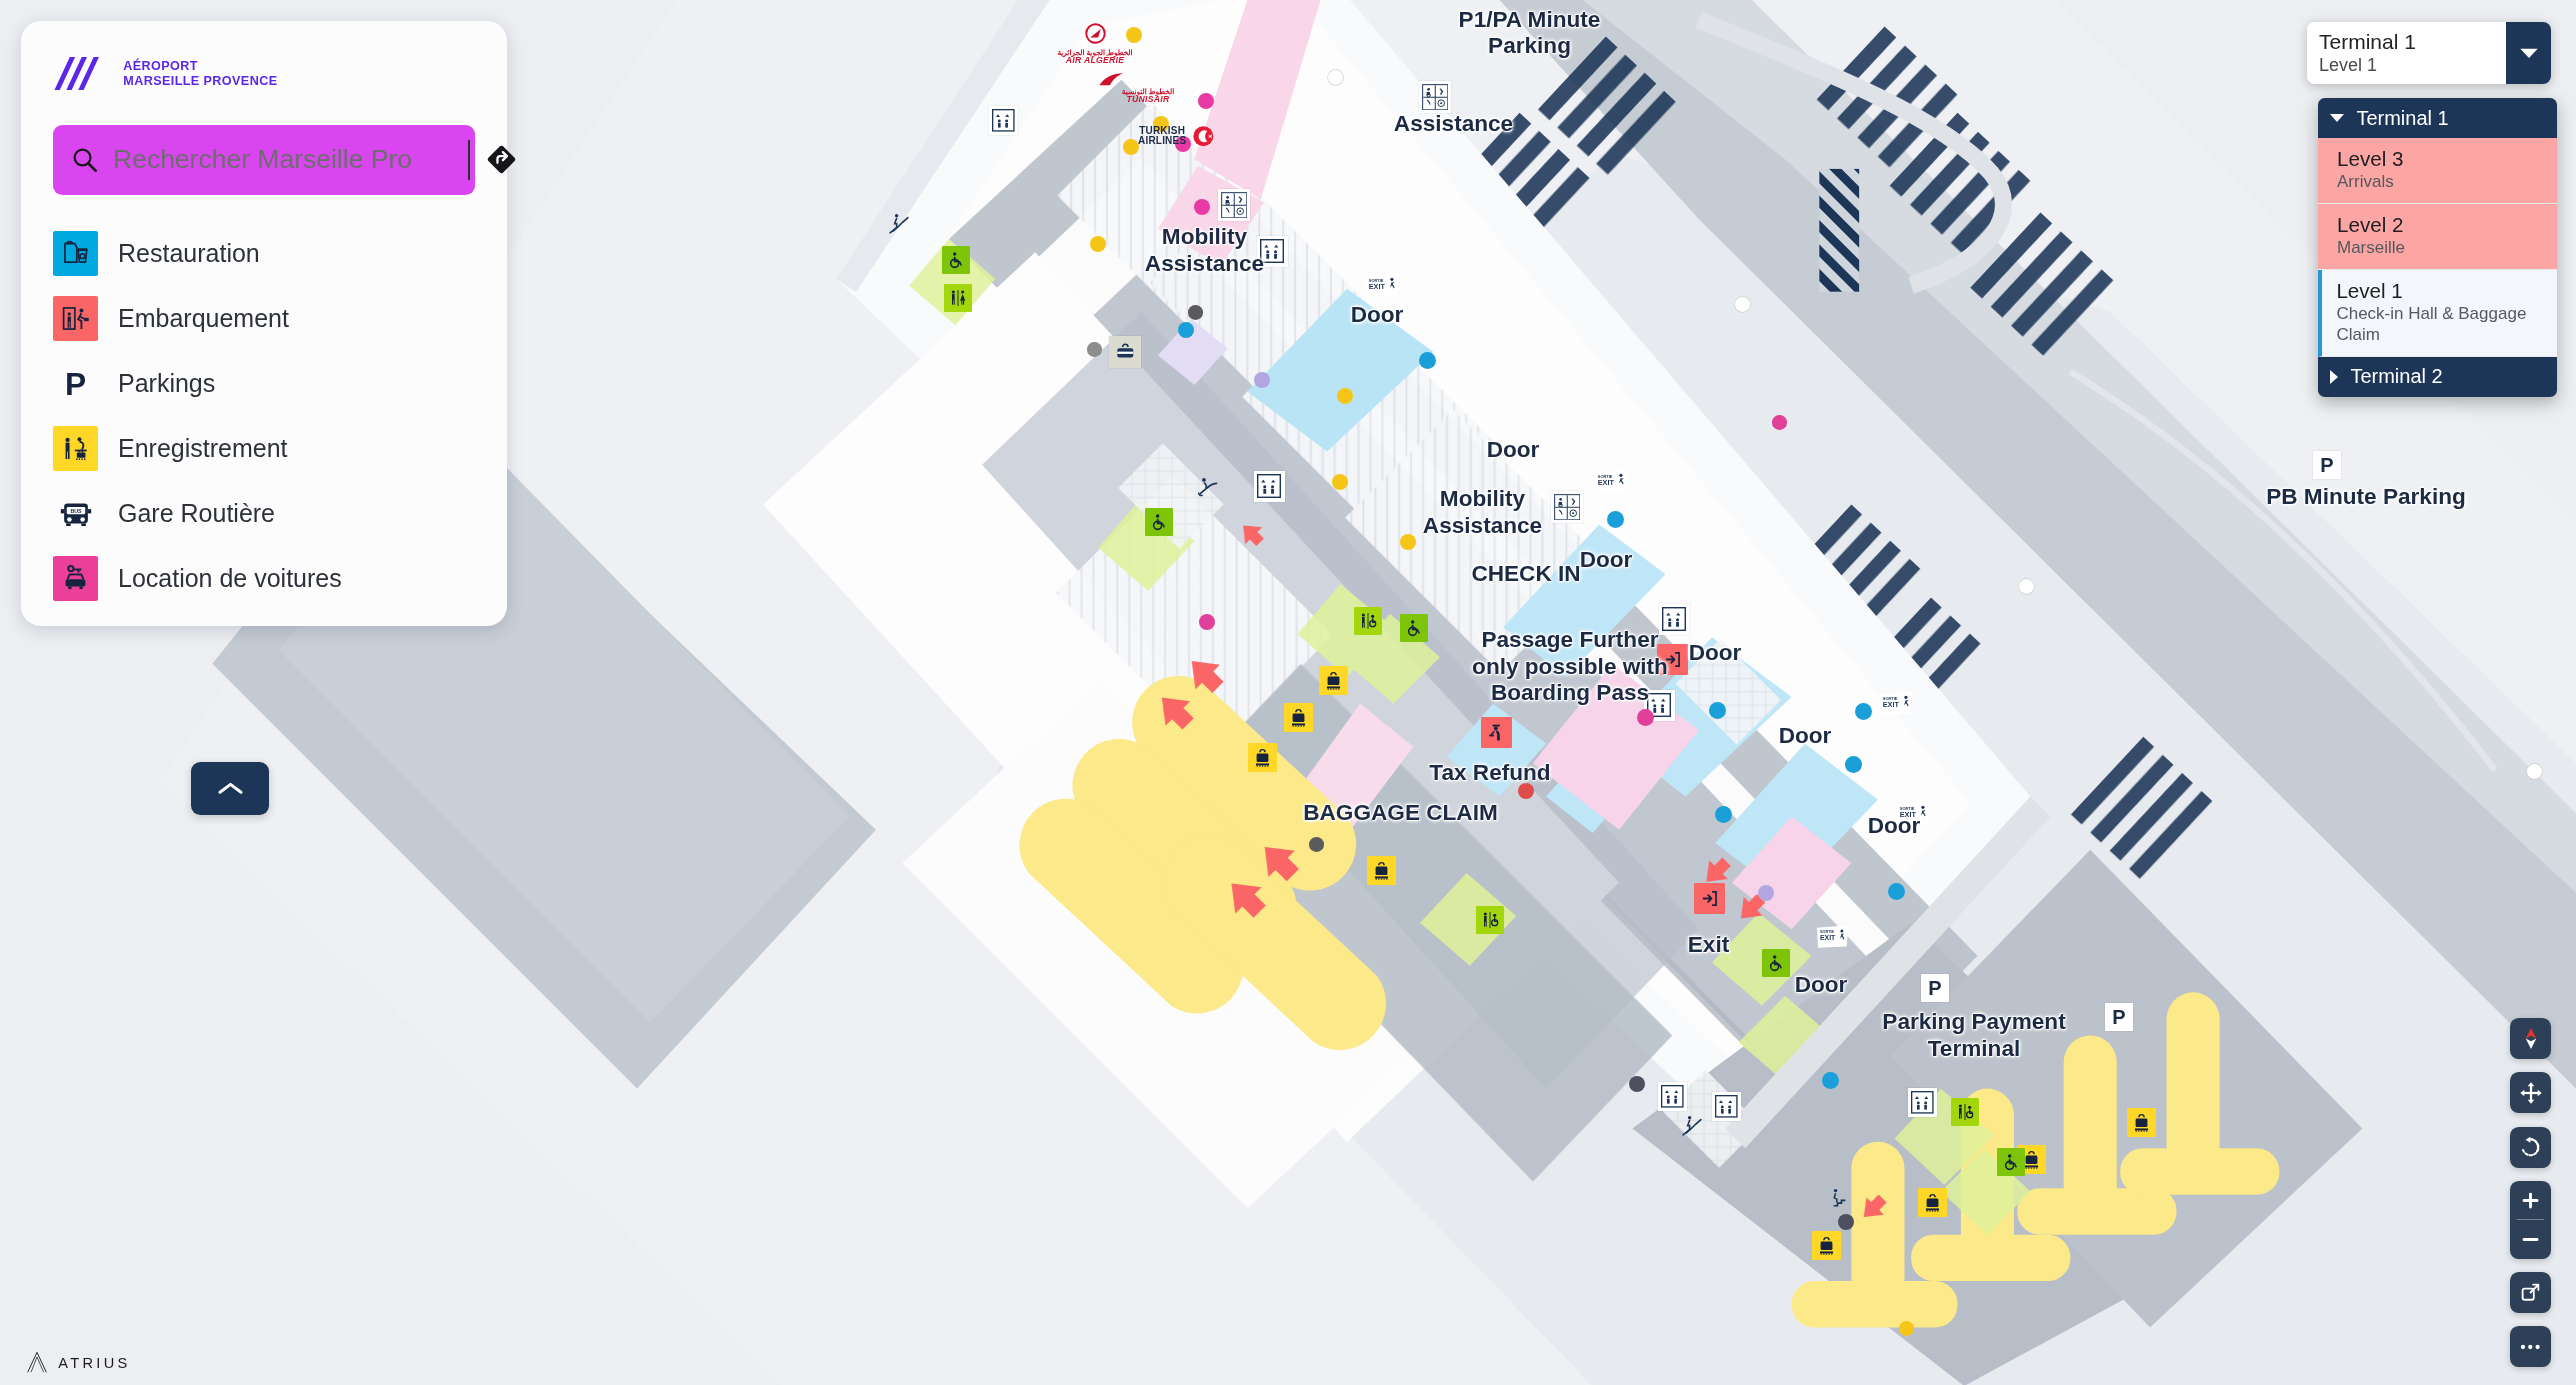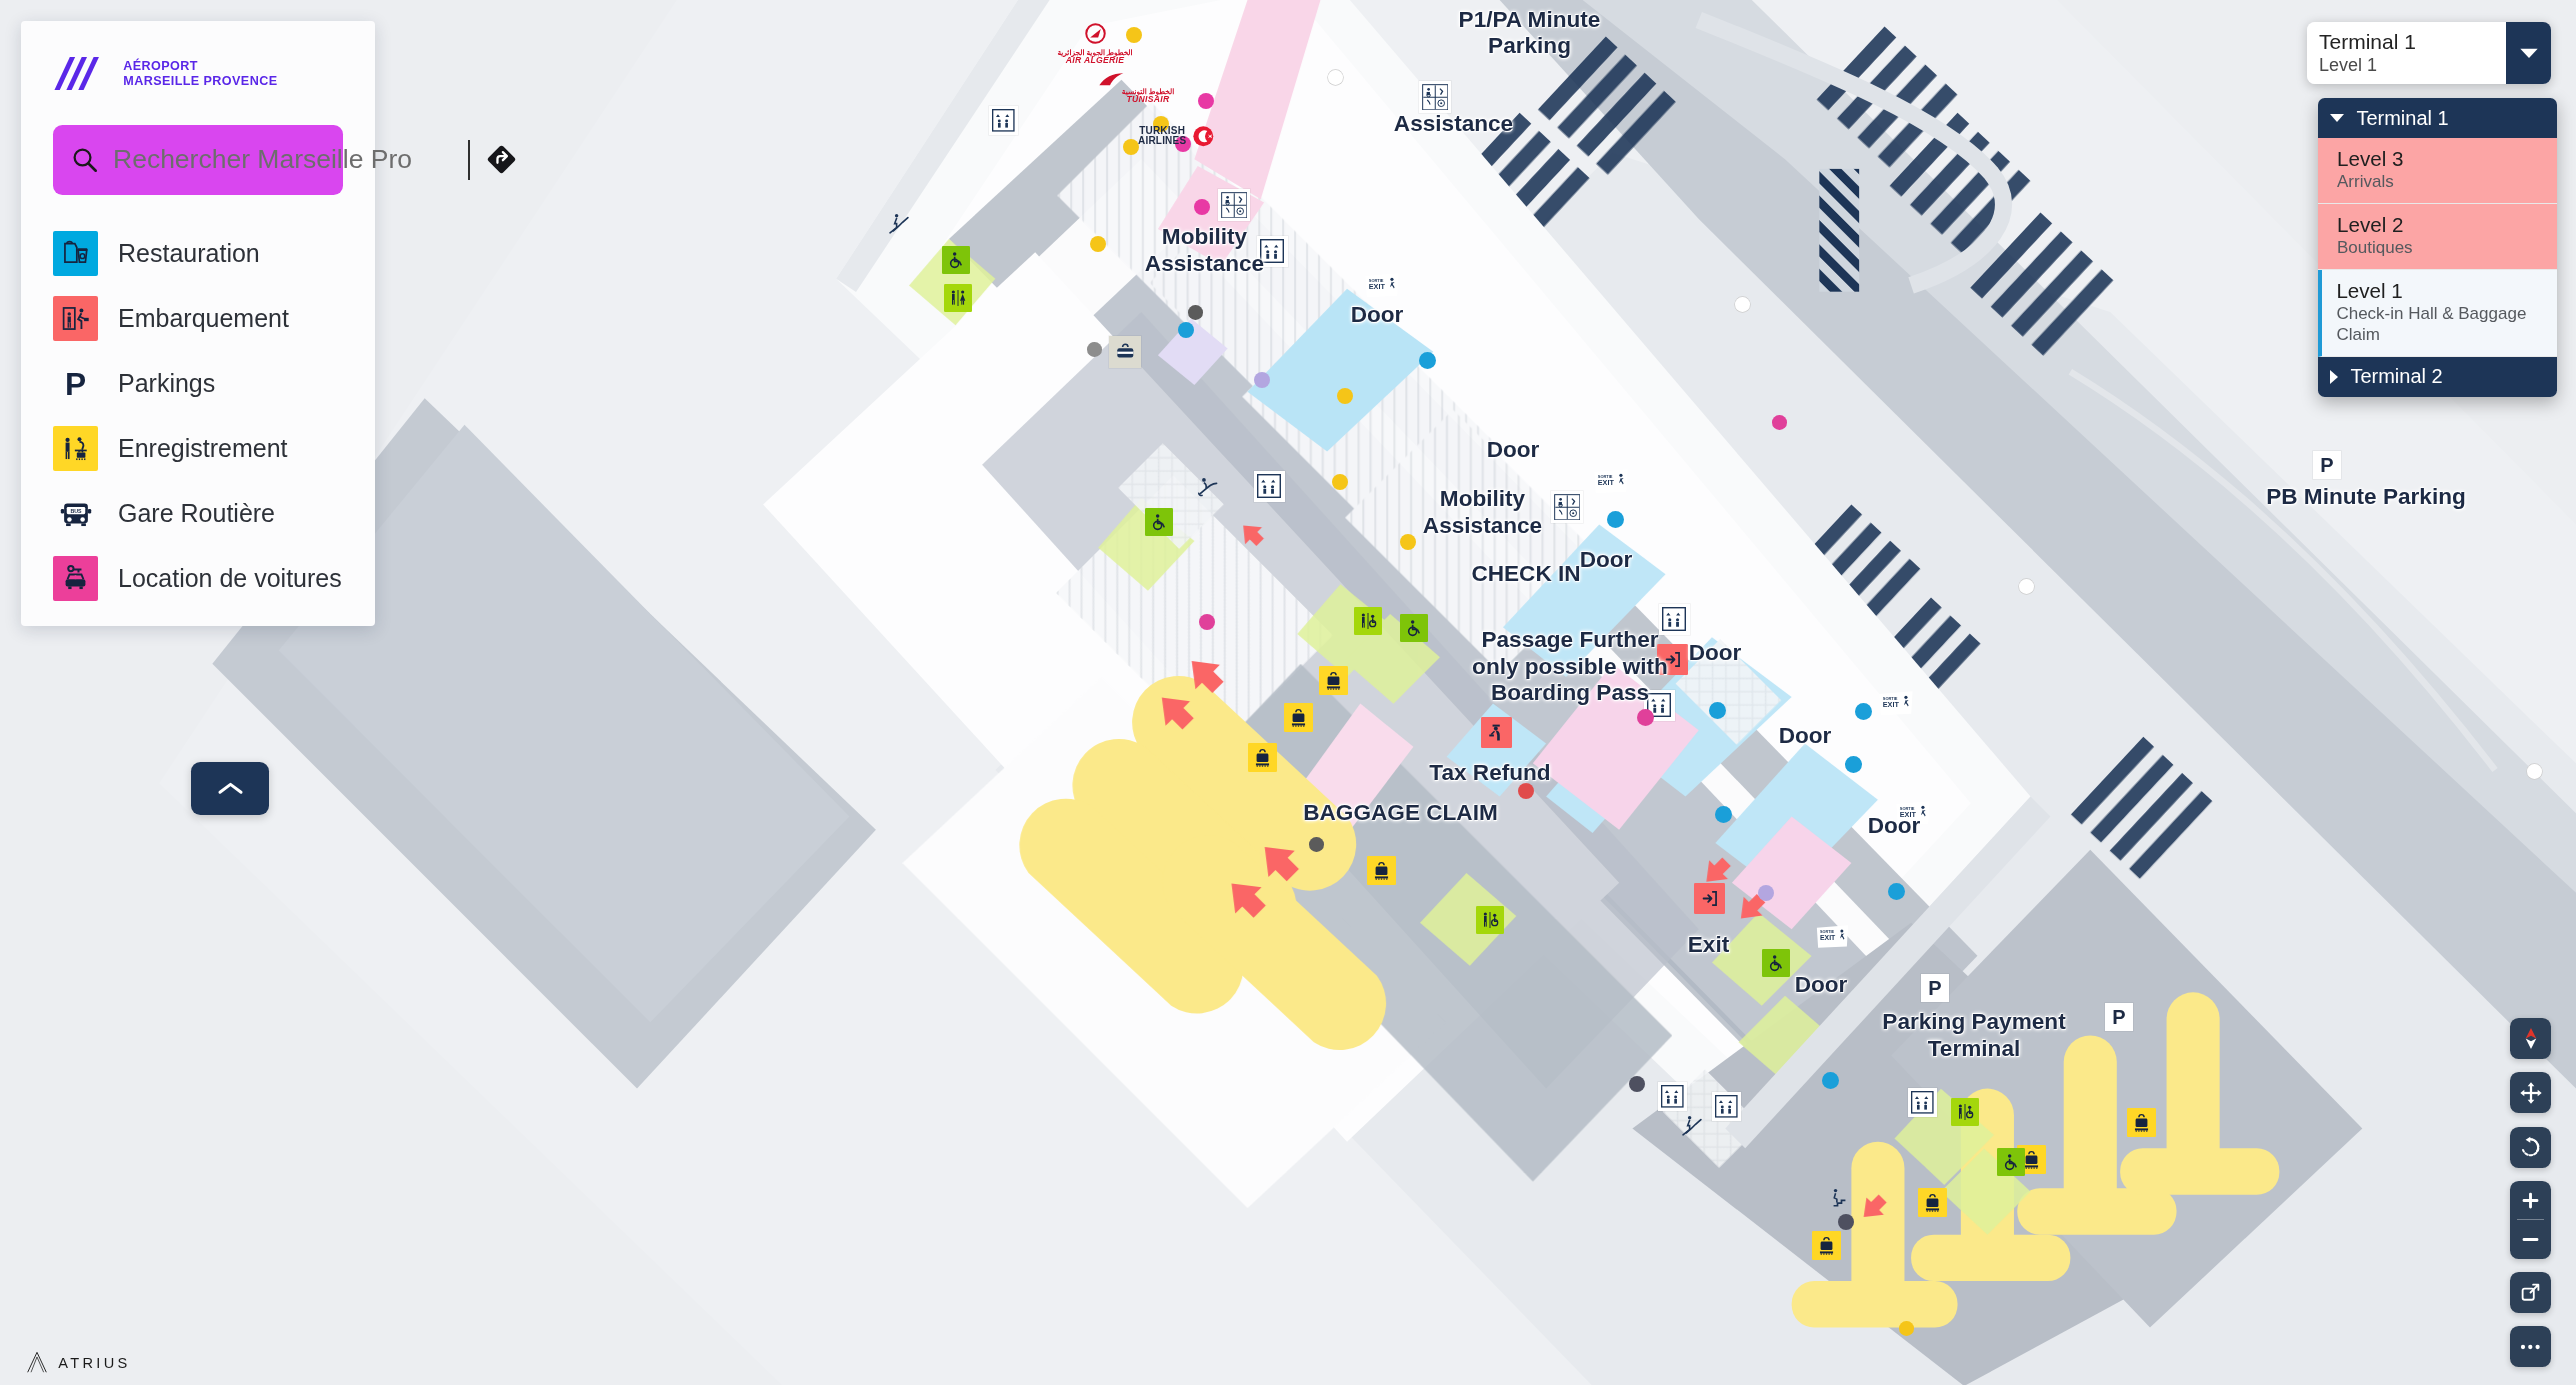--- a/index.html
+++ b/index.html
@@ -50,22 +50,22 @@
   .sign.noborder { box-shadow: none; background: transparent; }
 
   
   .airline { position: absolute; text-align: center; line-height: 1; }
   .airline .ar { font-size: 7.3px; color: #d0112b; font-weight: bold; letter-spacing: 0.1px;}
   .airline .lat { font-size: 8.6px; color: #d0112b; font-weight: bold; font-style: italic; letter-spacing: 0.3px;}
   .airline .tk { font-size: 10px; color: #1d2a44; font-weight: bold; line-height: 1.05; letter-spacing:0.2px;margin-left:10px;}
 
   
   #left-panel {
-    position: absolute; left: 21px; top: 21px; width: 354px;
-    background: #fcfcfd; border-radius: 4px;
+    position: absolute; left: 21px; top: 21px; width: 486px;
+    background: #fcfcfd; border-radius: 20px;
     box-shadow: 0 4px 17px rgba(20,30,60,.16);
     padding: 0 0 14.6px 0;
     z-index: 40;
   }
   .brand { display: flex; align-items: center; gap: 13.3px; padding: 32px 0 0 32px; }
   .brand-mark { width: 57px; height: 41px; flex: none; }
   .brand-text { line-height: 1.12; }
   .brand-text .l1 { font-size: 12.6px; font-weight: bold; color: #5a27e8; letter-spacing: 0.4px; }
   .brand-text .l2 { font-size: 12.6px; font-weight: bold; color: #5a27e8; letter-spacing: 0.4px; }
 
@@ -1033,21 +1033,21 @@
     <div class="dd-group">
       <span class="tri tri-down"></span>
       <span>Terminal 1</span>
     </div>
     <div class="dd-item">
       <div class="lvl">Level 3</div>
       <div class="desc">Arrivals</div>
     </div>
     <div class="dd-item">
       <div class="lvl">Level 2</div>
-      <div class="desc">Boutiques</div>
+      <div class="desc">Marseille</div>
     </div>
     <div class="dd-item active">
       <div class="lvl">Level 1</div>
       <div class="desc">Check-in Hall &amp; Baggage Claim</div>
     </div>
     <div class="dd-group">
       <span class="tri tri-right"></span>
       <span>Terminal 2</span>
     </div>
   </div>

